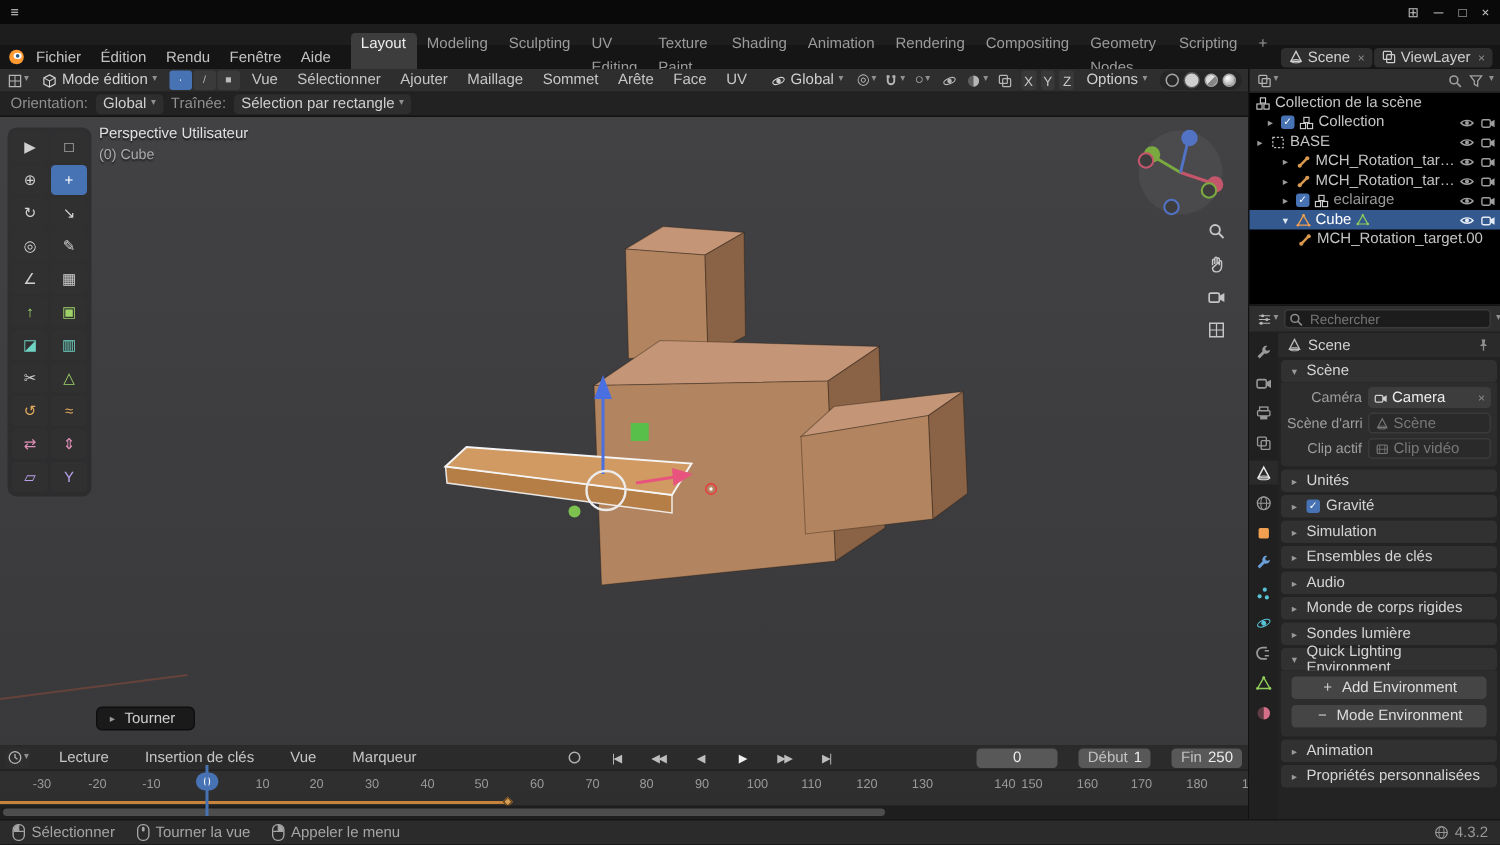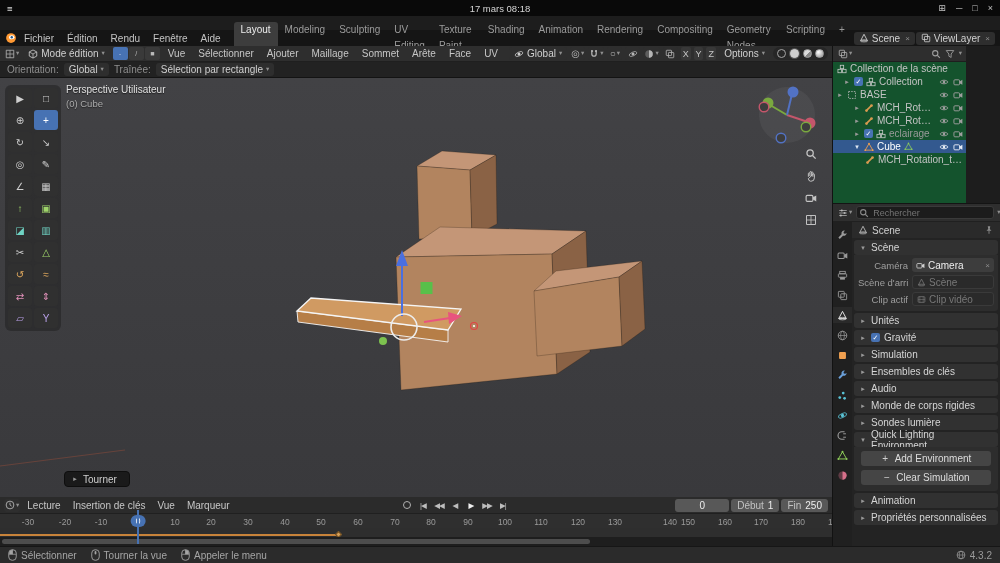--- a/index.html
+++ b/index.html
@@ -45,21 +45,21 @@
 #lefttools{position:absolute;left:5px;top:7px;display:grid;grid-template-columns:24px 24px;gap:2px;background:rgba(32,32,32,.55);padding:3px;border-radius:6px}
 .tool{height:20px;border-radius:3px;background:#303030;display:flex;align-items:center;justify-content:center;font-size:10px;color:#cfcfcf}
 .tool.active{background:#4772b3;color:#fff}
 .vplabel1{position:absolute;left:66px;top:6px;color:#e0e0e0;text-shadow:0 1px 1px rgba(0,0,0,.6)}
 .vplabel2{position:absolute;left:66px;top:20px;color:#ababab;font-size:9.5px;text-shadow:0 1px 1px rgba(0,0,0,.5)}
 #navgizmo{position:absolute;left:756px;top:6px;width:62px;height:62px}
 .vpbtn{position:absolute;left:801px;width:20px;height:20px;display:flex;align-items:center;justify-content:center;color:#c5c5c5}
 #hintchip{position:absolute;left:64px;bottom:10px;background:rgba(24,24,24,.92);border:1px solid #0e0e0e;border-radius:4px;height:16px;display:flex;align-items:center;gap:4px;padding:0 12px 0 6px;color:#cfcfcf}
 
 #timeline{position:absolute;top:497px;left:0;width:832px;height:49px;background:#262626}
-#tlheader{height:16px;background:#2b2b2b;display:flex;align-items:center;gap:2px;padding:0 4px}
+#tlheader{height:16px;background:#2b2b2b;display:flex;align-items:center;gap:14px;padding:0 4px}
 .pbtn{min-width:14px;height:13px;display:flex;align-items:center;justify-content:center;color:#bdbdbd;font-size:7.5px;letter-spacing:-1px;border-radius:2px;padding:0 1px}
 .pbtn.play{color:#f0f0f0}
 .rec{width:8px;height:8px;border:1.5px solid #b0b0b0;border-radius:50%;margin:0 3px}
 .fieldchip{background:#585858;border-radius:3px;height:13px;display:flex;align-items:center;justify-content:center;color:#ededed;padding:0 6px;gap:4px;flex:none}
 .fieldchip .fl{color:#c2c2c2}
 #framechip{min-width:54px}
 #tlruler{position:relative;height:15px;background:#2f2f2f;border-top:1px solid #202020}
 .tick{position:absolute;bottom:1px;transform:translateX(-50%);color:#9a9a9a;font-size:8.5px;white-space:nowrap}
 #scrub{position:absolute;top:1px;left:138px;transform:translateX(-50%);background:#4772b3;color:#fff;border-radius:7px;height:12px;display:flex;align-items:center;padding:0 5px;font-size:8.5px;z-index:2}
 #scrubline{position:absolute;top:13px;left:137px;width:2px;height:34px;background:#4772b3;z-index:2}
@@ -67,21 +67,21 @@
 #orangebar{position:absolute;left:0;bottom:1px;width:338px;height:2px;background:#c8833a}
 #kf{position:absolute;left:336px;bottom:0;width:5px;height:5px;background:#d8a15a;border:1px solid #6b4a1e;transform:rotate(45deg)}
 #tlscroll{position:relative;height:9px;background:#1e1e1e}
 #tlhandle{position:absolute;left:2px;top:2px;width:588px;height:5px;background:#4d4d4d;border-radius:2.5px}
 
 #statusbar{position:absolute;top:546px;left:0;right:0;height:17px;background:#2b2b2b;border-top:1px solid #161616;display:flex;align-items:center;padding:0 8px;color:#a5a5a5}
 .shint{display:flex;align-items:center;gap:4px;margin-right:14px}
 #version{margin-left:auto;display:flex;align-items:center;gap:4px;color:#9a9a9a}
 
 #divider{position:absolute;left:832px;top:46px;width:1px;bottom:17px;background:#121212}
-#outliner{position:absolute;left:833px;top:46px;width:133px;height:157px;background:#14532d}
+#outliner{position:absolute;left:833px;top:46px;width:167px;height:157px;background:#000000}
 #outhead{height:16px;background:#2e2e2e;display:flex;align-items:center;gap:4px;padding:0 4px;border-bottom:1px solid #1e1e1e}
 .orow{display:flex;align-items:center;gap:3px;height:13px;padding:0 3px;color:#c4c4c4;white-space:nowrap}
 .orow.sel{background:#33598f;color:#fff}
 .oright{margin-left:auto;display:flex;gap:4px;align-items:center;color:#9e9e9e}
 .cb{width:9px;height:9px;background:#4772b3;border-radius:2px;color:#fff;font-size:7px;display:flex;align-items:center;justify-content:center;line-height:1;flex:none}
 .exp{width:8px;color:#9a9a9a;font-size:7px;text-align:center;flex:none}
 .olbl{overflow:hidden;text-overflow:ellipsis}
 
 #props{position:absolute;left:833px;top:203px;width:167px;height:343px;background:#2a2a2a;border-top:1px solid #141414}
 #phead{height:18px;display:flex;align-items:center;gap:3px;padding:0 4px;background:#2e2e2e;border-bottom:1px solid #202020}
@@ -237,21 +237,20 @@
         <ellipse cx="9" cy="7" rx="3.6" ry="2.8" fill="#fff"></ellipse>
         <circle cx="9" cy="7" r="1.6" fill="#265787"></circle>
       </symbol>
 </defs>
   </svg>
 
 <div id="app">
 
   <div id="sysbar">
     <span style="z-index:1">≡</span>
-    <span class="time">17 mars 08:18</span>
     <span class="winbtns">
       <span>⊞</span>
       <span>─</span>
       <span>□</span>
       <span>×</span>
     </span>
   </div>
 
 
   <div id="menubar">
@@ -903,21 +902,21 @@
             <span class="exp">▾</span>
             <span>Quick Lighting Environment</span>
           </div>
         <div class="secbody" style="gap:2px">
           <div class="btnw">
               <span class="sign">+</span>
               <span>Add Environment</span>
             </div>
           <div class="btnw">
               <span class="sign">−</span>
-              <span>Clear Simulation</span>
+              <span>Mode Environment</span>
             </div>
         </div>
         <div class="sech">
             <span class="exp">▸</span>
             <span>Animation</span>
           </div>
         <div class="sech">
             <span class="exp">▸</span>
             <span>Propriétés personnalisées</span>
           </div>

